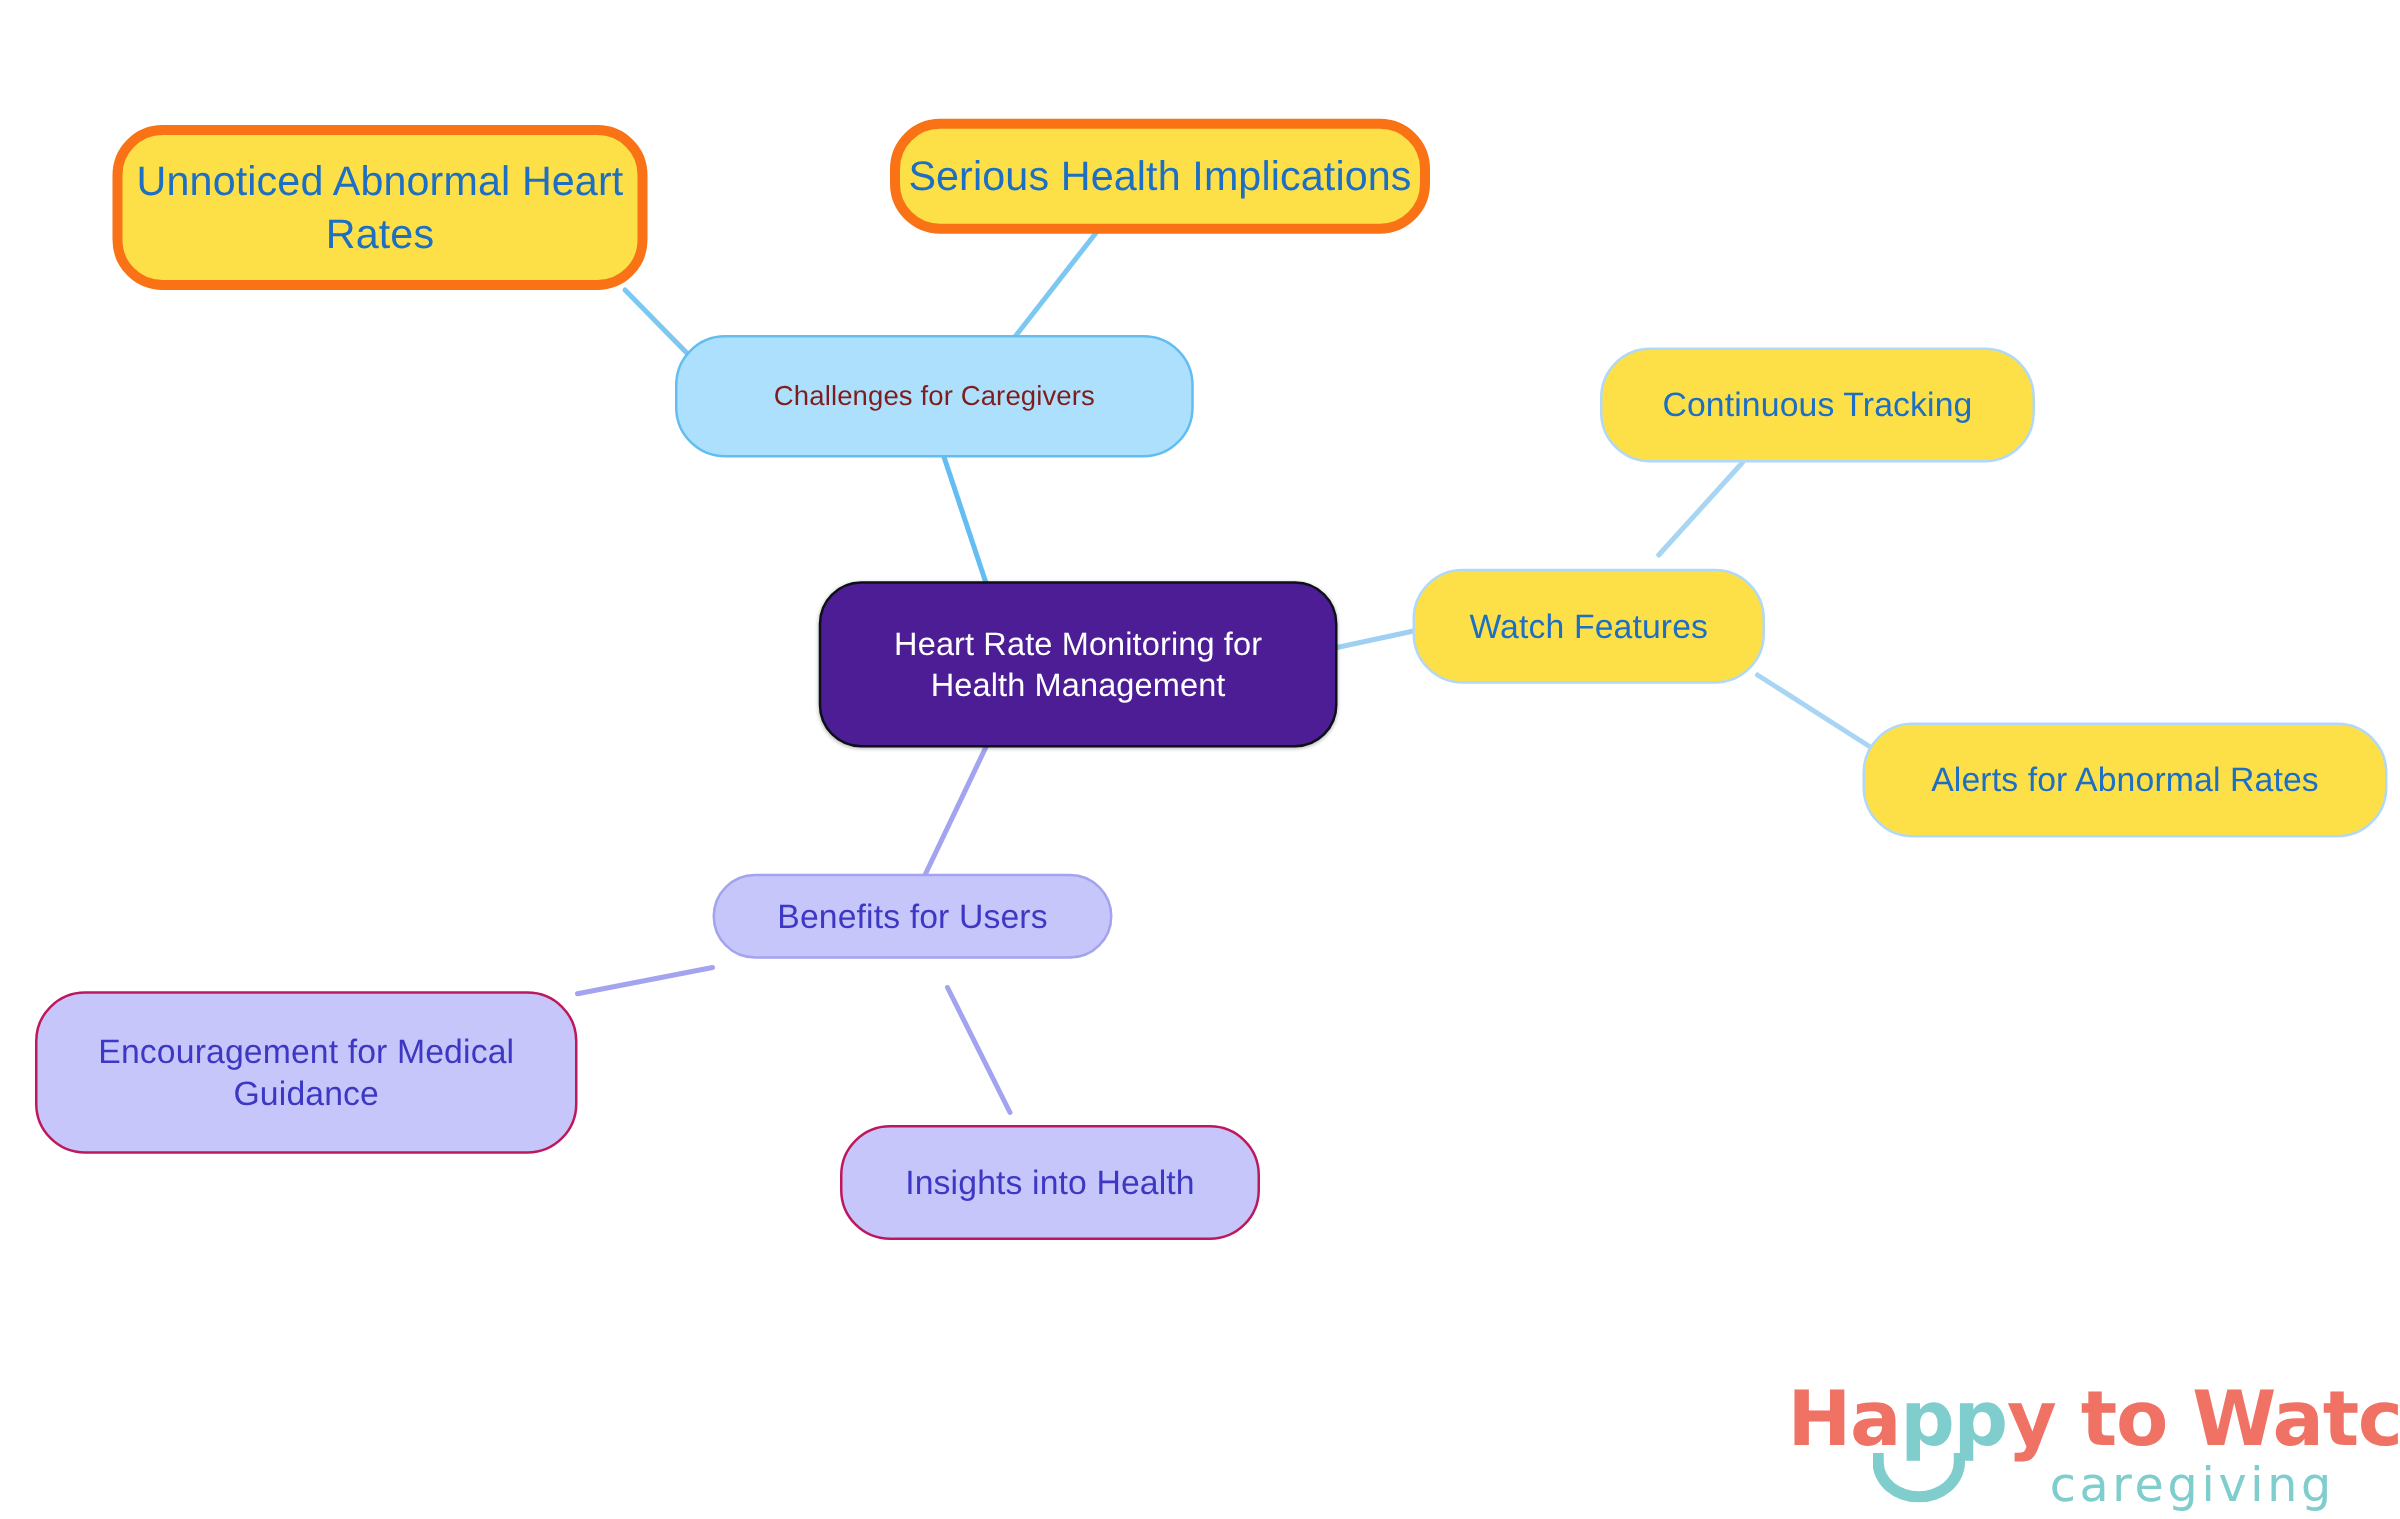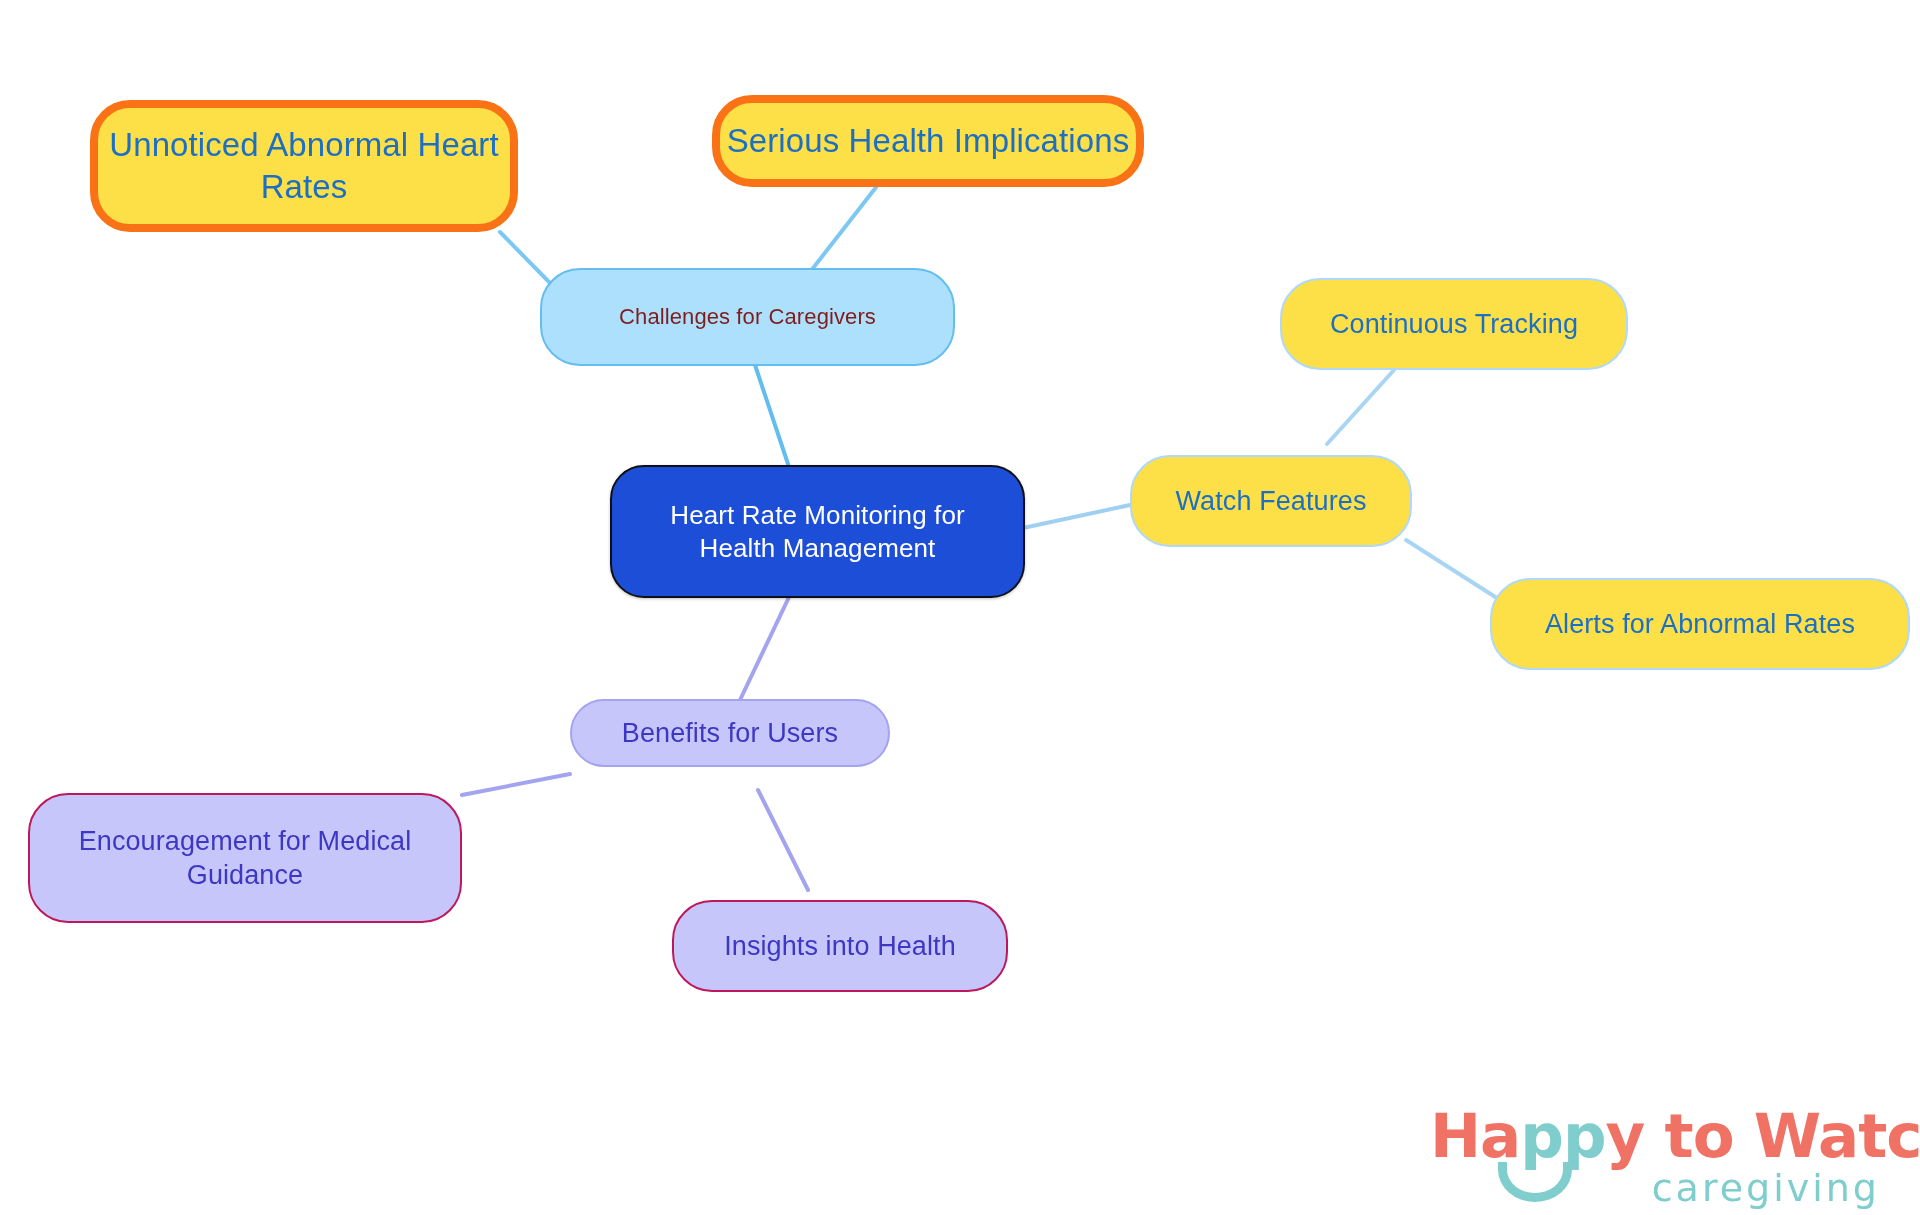--- a/index.html
+++ b/index.html
@@ -38,26 +38,27 @@
     align-items: center;
     justify-content: center;
     text-align: center;
     border-radius: 40px;
     line-height: 1.26;
     white-space: pre-line;
     letter-spacing: 0.1px;
   }
 
   .node-root {
-    background: #1d4ed8;
+    background: #4c1d95;
     color: #ffffff;
     border: 2px solid #0d1117;
     border-radius: 34px;
     font-size: 26px;
     box-shadow: 0 1px 3px rgba(0,0,0,0.25);
+    margin-left: 45px;
   }
 
   .node-blue-branch {
     background: #ace0fd;
     border: 2px solid #63bdf0;
     color: #7f1d1d;
     font-size: 22px;
   }
 
   .node-blue-leaf {
@@ -117,21 +118,21 @@
     width: 74px;
     height: 40px;
     border: 9px solid #7fcdcd;
     border-top: none;
     border-bottom-left-radius: 48px 42px;
     border-bottom-right-radius: 48px 42px;
     box-sizing: border-box;
   }
   .logo-sub {
     position: absolute;
-    right: 0;
+    right: 12px;
     top: 66px;
     font-size: 38px;
     color: #7fcdcd;
     letter-spacing: 3px;
     font-family: "DejaVu Sans", sans-serif;
   }
 </style>
 </head>
 <body>
 

